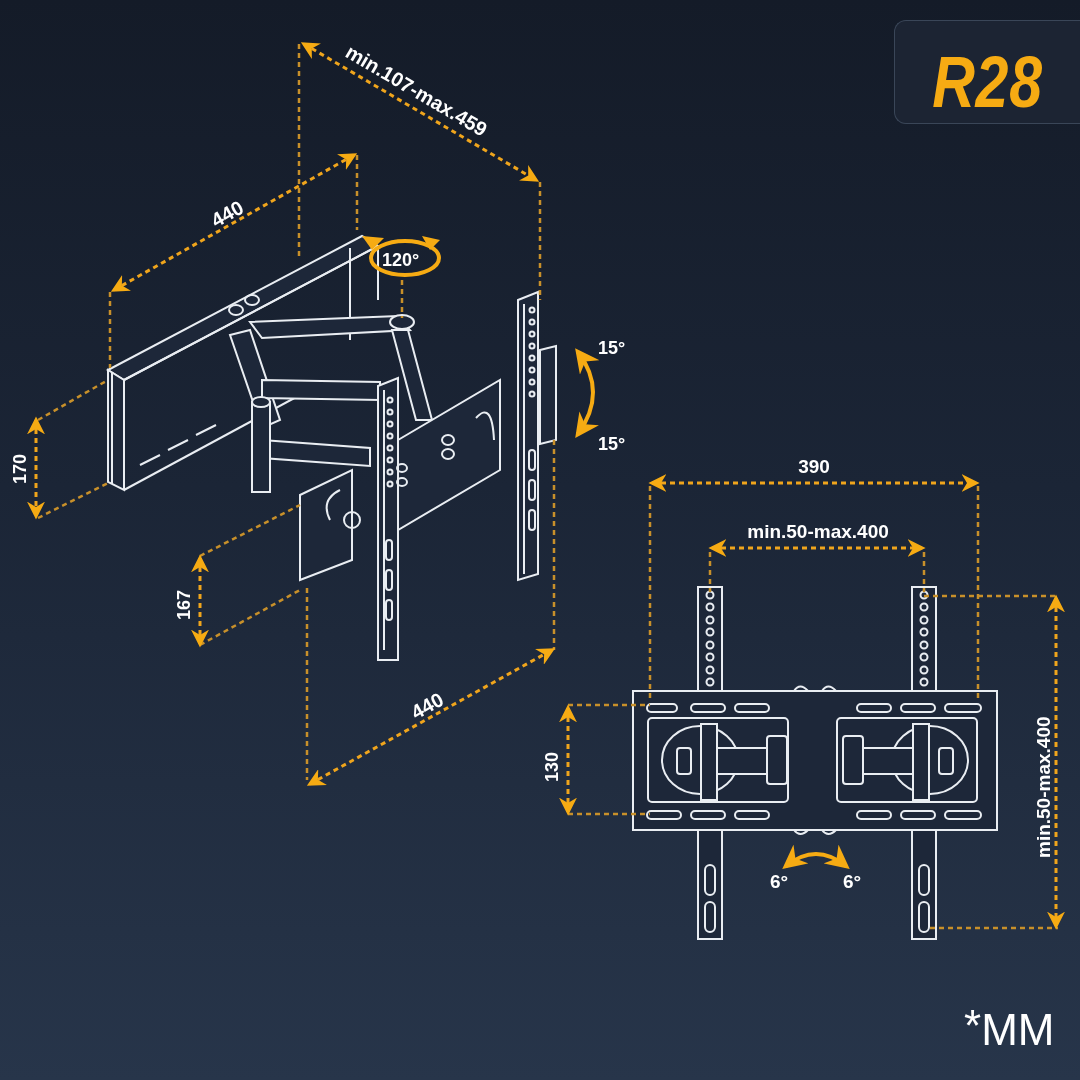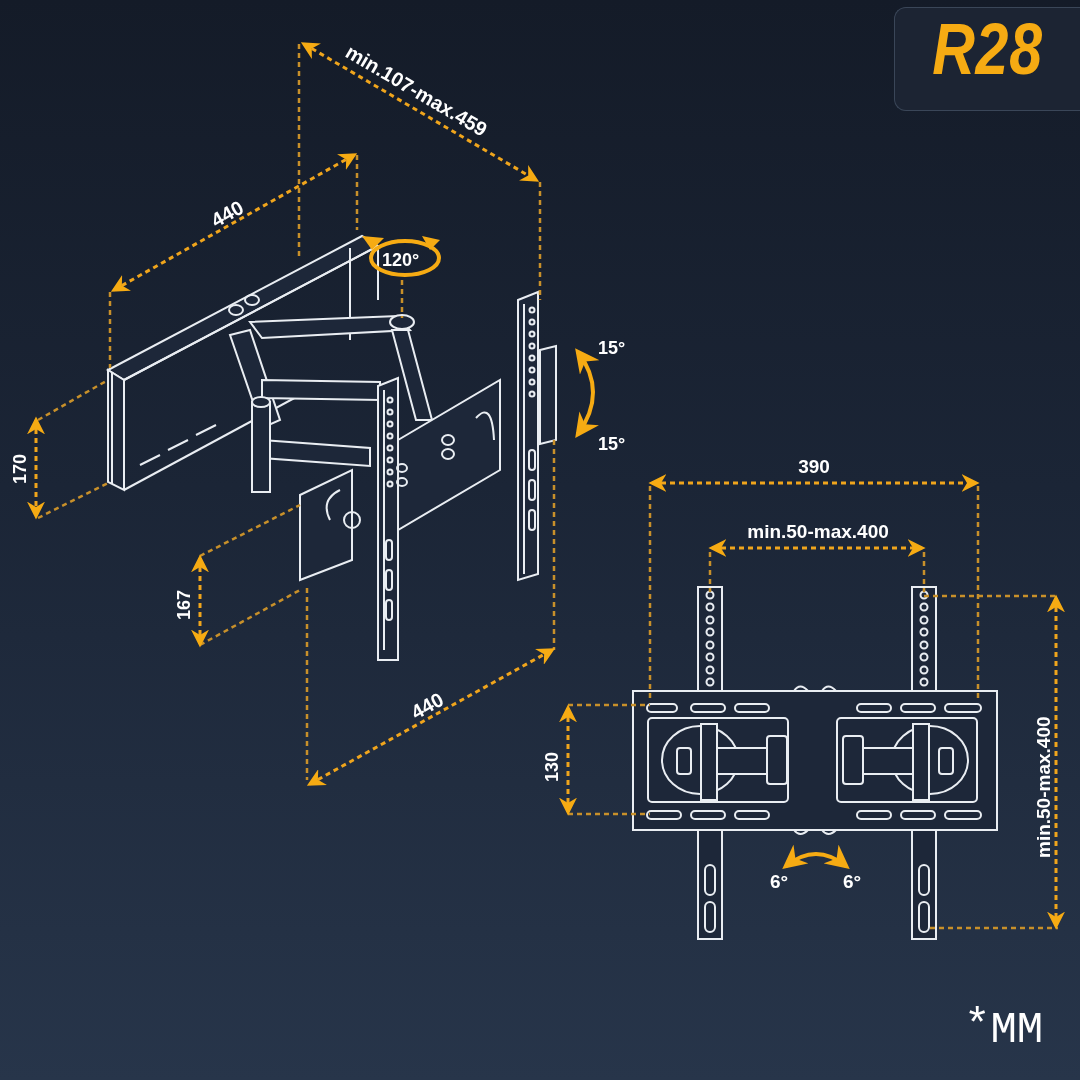--- a/index.html
+++ b/index.html
@@ -1,26 +1,26 @@
 <!DOCTYPE html>
 <html><head>
 <meta charset="utf-8">
 <style>
   html,body{margin:0;padding:0;}
   body{width:1080px;height:1080px;overflow:hidden;background:#1a2233;}
   #stage{position:relative;width:1080px;height:1080px;
     background:linear-gradient(180deg,#141b28 0%,#1b2536 45%,#27354a 100%);}
   svg{position:absolute;left:0;top:0;}
   .lbl{font-family:"Liberation Sans",sans-serif;font-weight:700;fill:#ffffff;}
-  .badge{position:absolute;left:894px;top:7px;width:186px;height:104px;box-sizing:border-box;
+  .badge{position:absolute;left:894px;top:20px;width:186px;height:104px;box-sizing:border-box;
     border:1px solid #3a4658;border-right:none;border-radius:12px 0 0 12px;background:#1c2433;
-    display:flex;align-items:flex-start;justify-content:center;}
+    display:flex;align-items:flex-end;justify-content:center;}
   .badge span{font-family:"Liberation Sans",sans-serif;font-weight:700;font-style:italic;
     font-size:72px;color:#f6ab13;letter-spacing:1px;transform:scaleX(0.82);display:inline-block;}
-  .unit{position:absolute;left:964px;top:1005px;font-family:Liberation Mono, monospace;color:#ffffff;}
+  .unit{position:absolute;left:964px;top:1005px;font-family:Liberation Sans, sans-serif;color:#ffffff;}
   .unit .star{font-size:44px;vertical-align:top;position:relative;top:-4px;}
   .unit .mm{font-size:44px;}
   .dim{stroke:#f0a51c;stroke-width:3;stroke-dasharray:5 4;fill:none;}
   .dimv{stroke:#c8902a;stroke-width:2.5;stroke-dasharray:5 4;fill:none;}
   .arr{fill:#f6ab13;}
   .part{stroke:#e9edf2;stroke-width:2;fill:none;stroke-linejoin:round;}
   .partf{stroke:#e9edf2;stroke-width:2;fill:#1d2739;}
   .arc{stroke:#f6ab13;stroke-width:4;fill:none;}
 </style>
 </head>

